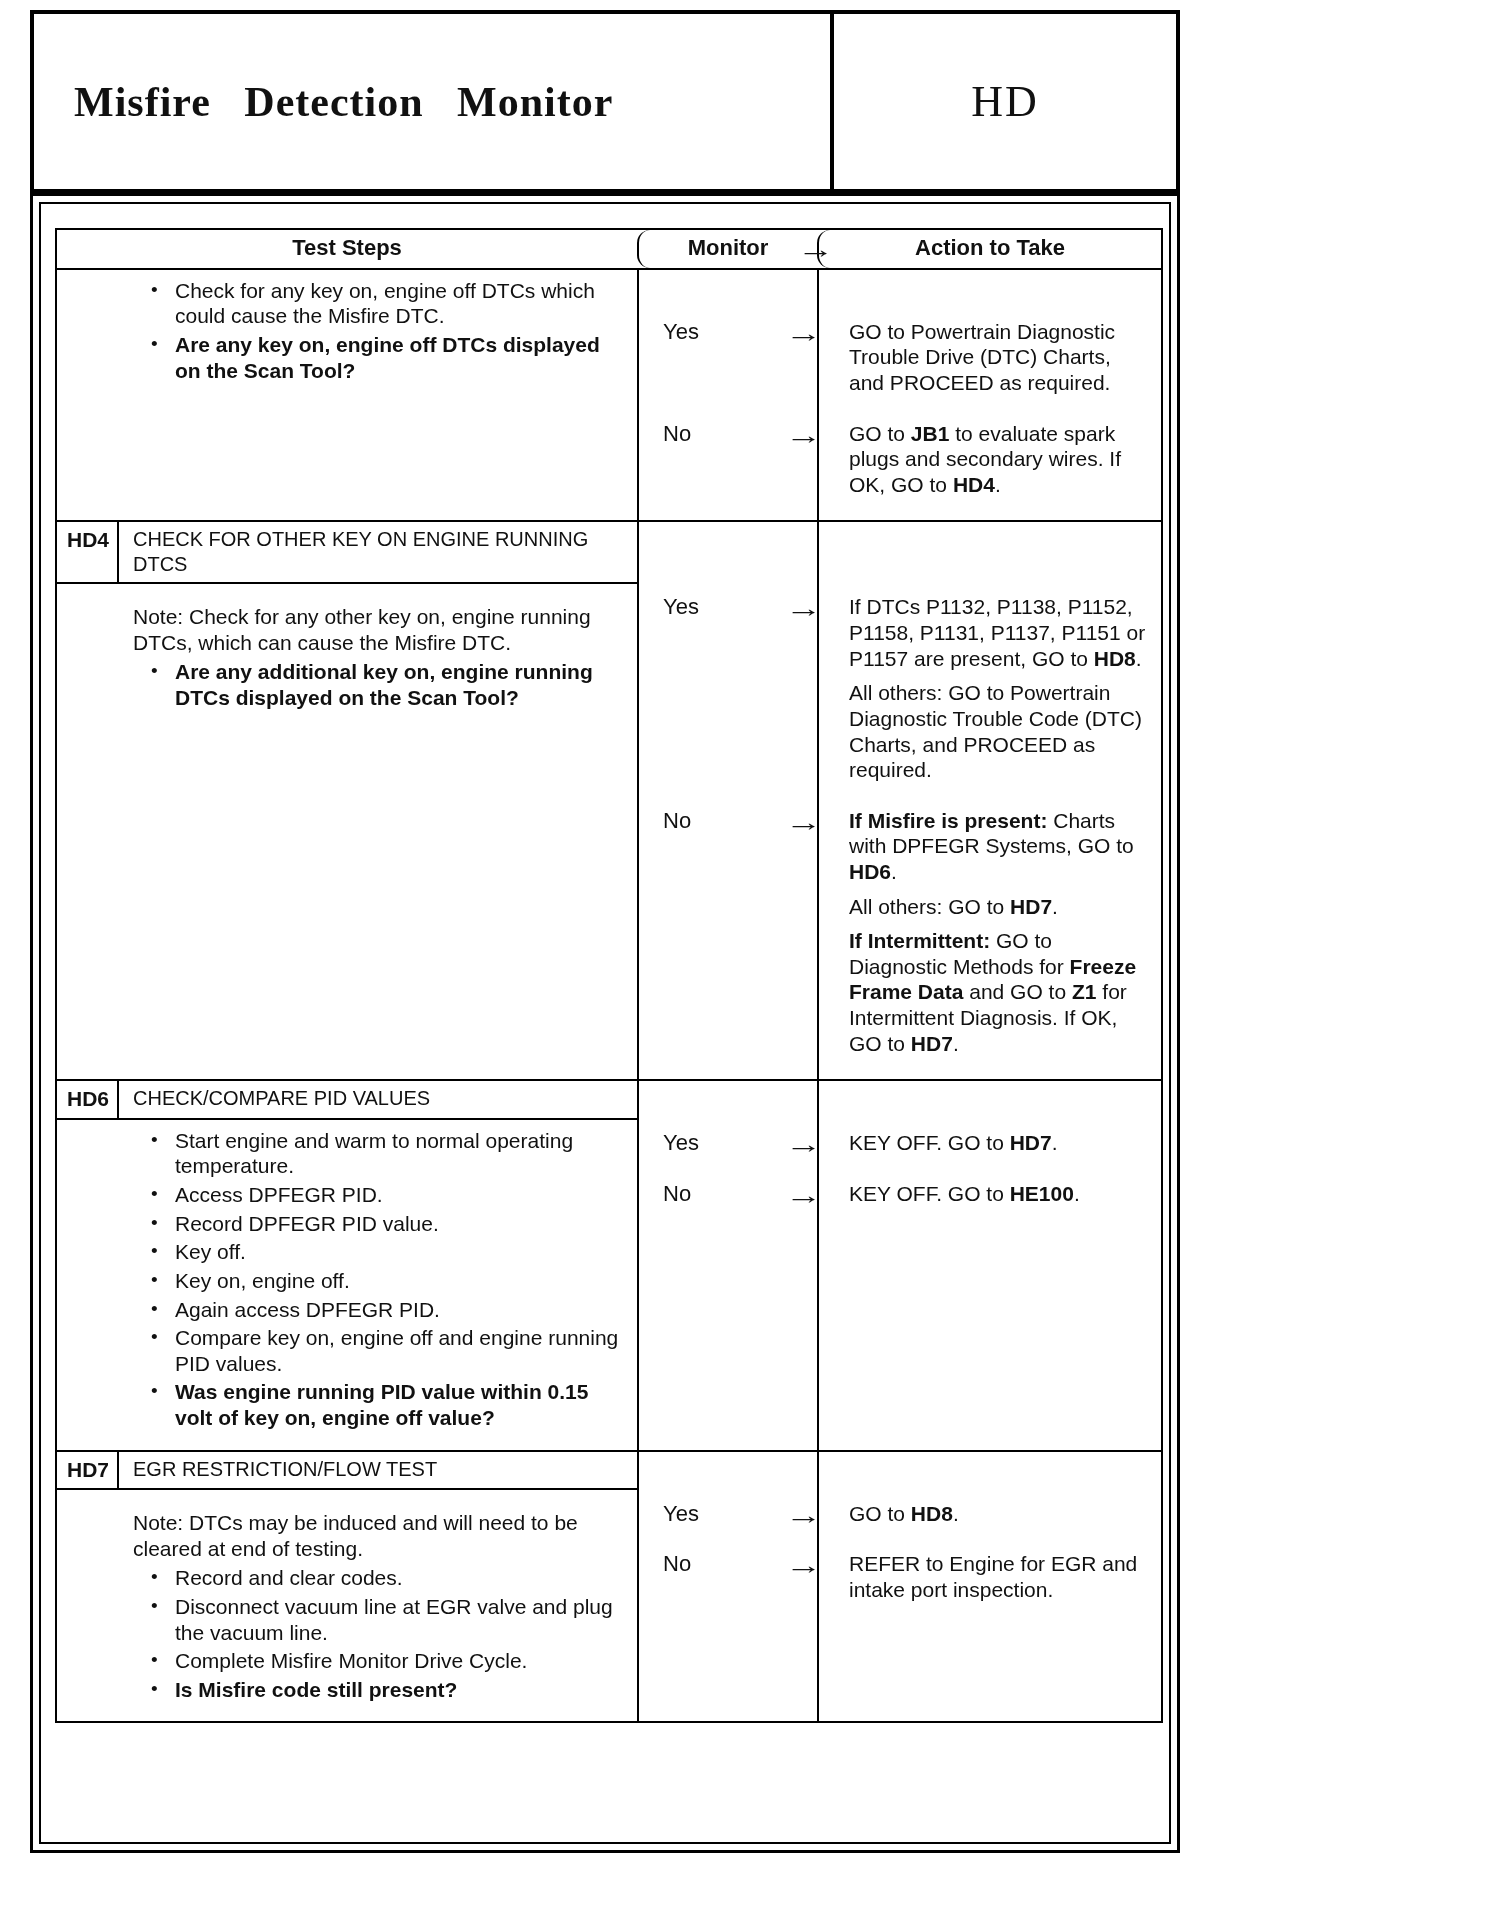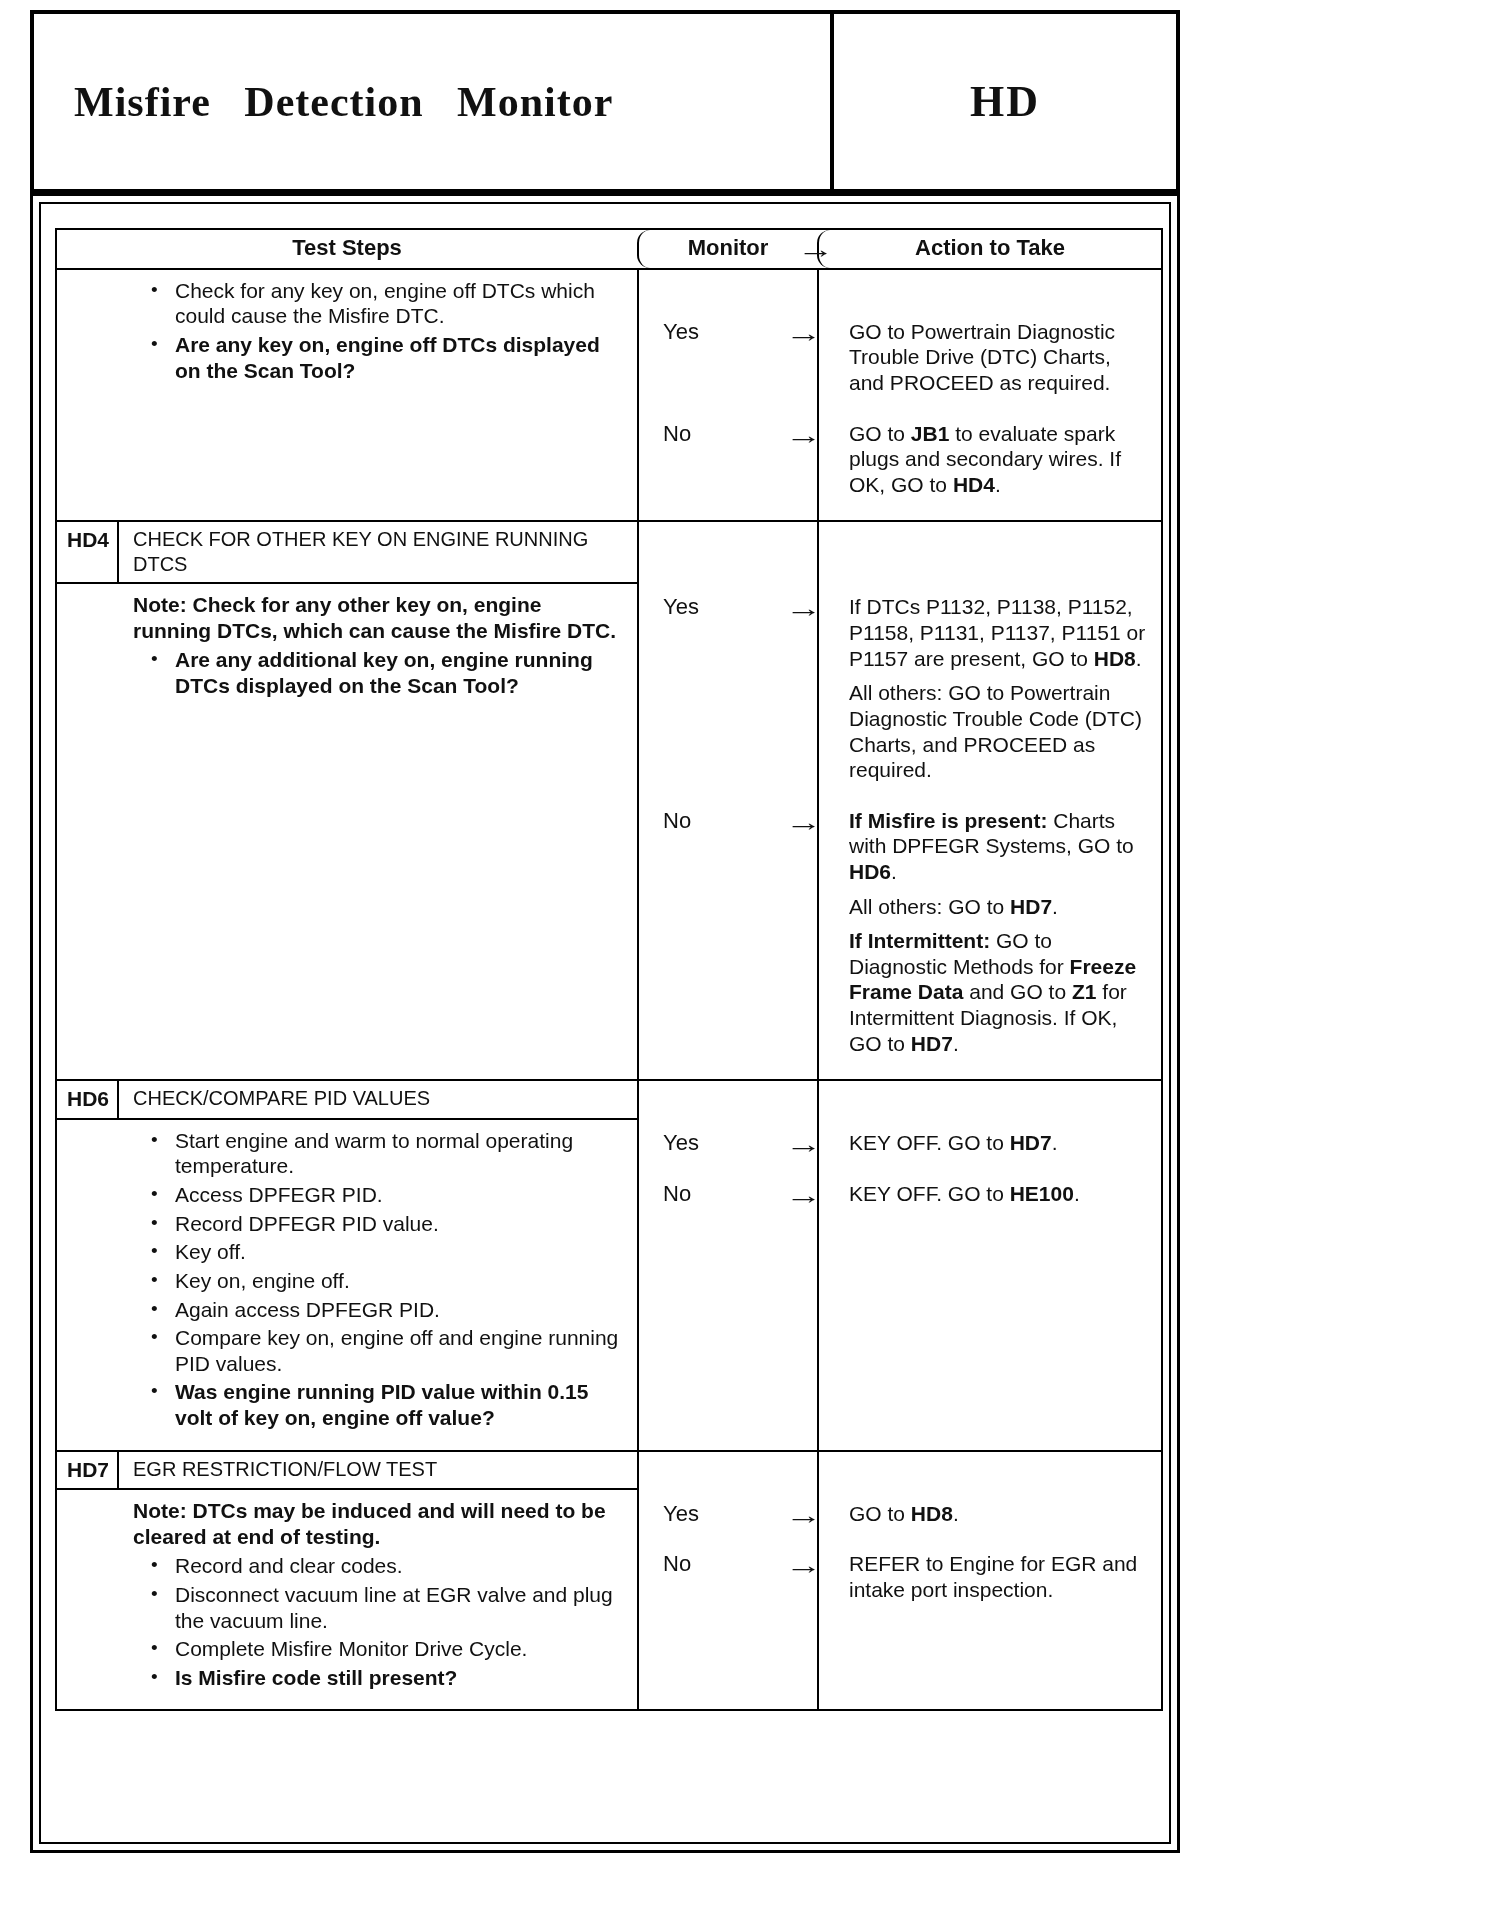--- a/index.html
+++ b/index.html
@@ -6,21 +6,21 @@
   .page{position:relative;width:1504px;height:1910px;background:#ffffff;
         font-family:"Liberation Sans",sans-serif;color:#111;}
 
   
   .header-box{position:absolute;left:30px;top:10px;width:1150px;height:183px;
               border:4px solid #000;box-sizing:border-box;display:flex;}
   .header-left{flex:0 0 796px;border-right:4px solid #000;display:flex;align-items:center;}
   .header-title{font-family:"Liberation Serif",serif;font-weight:bold;font-size:42px;
                 padding-left:40px;word-spacing:22px;letter-spacing:1px;}
   .header-right{flex:1;display:flex;align-items:center;justify-content:center;}
-  .header-code{font-family:"Liberation Serif",serif;font-weight:bold;font-size:44px;letter-spacing:2px;}
+  .header-code{font-family:"Liberation Serif",serif;font-weight:normal;font-size:44px;letter-spacing:2px;}
 
   
   .main-box{position:absolute;left:30px;top:193px;width:1150px;height:1660px;
             border:3px solid #000;box-sizing:border-box;padding:6px;}
   .inner-box{width:100%;height:100%;border:2px solid #000;box-sizing:border-box;}
 
   
   .dtable{width:1104px;margin:24px 0 0 14px;border:2px solid #000;box-sizing:content-box;
           font-size:21px;line-height:1.22;}
   .thead{display:grid;grid-template-columns:580px 180px 344px;position:relative;}
@@ -32,21 +32,21 @@
   .vl1{position:absolute;left:580px;top:0;bottom:0;border-left:2px solid #000;}
   .vl2{position:absolute;left:760px;top:0;bottom:0;border-left:2px solid #000;}
 
   .steps{box-sizing:border-box;}
   .step-header{display:flex;border-bottom:2px solid #000;}
   .step-id{flex:0 0 62px;border-right:2px solid #000;font-weight:bold;
            padding:5px 0 6px 10px;box-sizing:border-box;}
   .step-title{padding:5px 10px 6px 14px;max-width:470px;font-size:20px;}
 
   .step-body{padding:8px 14px 16px 76px;}
-  .note{margin:0 0 4px 0;font-weight:bold;}
+  .note{margin:12px 0 4px 0;}
   .bullet{display:grid;grid-template-columns:24px 1fr;padding-left:18px;margin-bottom:3px;}
   .dot{font-size:19px;}
   .b{font-weight:bold;}
 
   .ra{position:relative;box-sizing:border-box;padding-right:4px;}
   .ra-row{display:grid;grid-template-columns:180px 1fr;position:relative;margin-bottom:14px;padding-left:16px;}
   .answer{font-size:22px;padding:2px 0 0 10px;}
   .arrow{display:inline-block;font-size:25px;transform:scaleX(1.5);transform-origin:left center;}
   .ra-row .arrow{position:absolute;left:148px;top:1px;}
   .action{padding:2px 6px 0 16px;}

